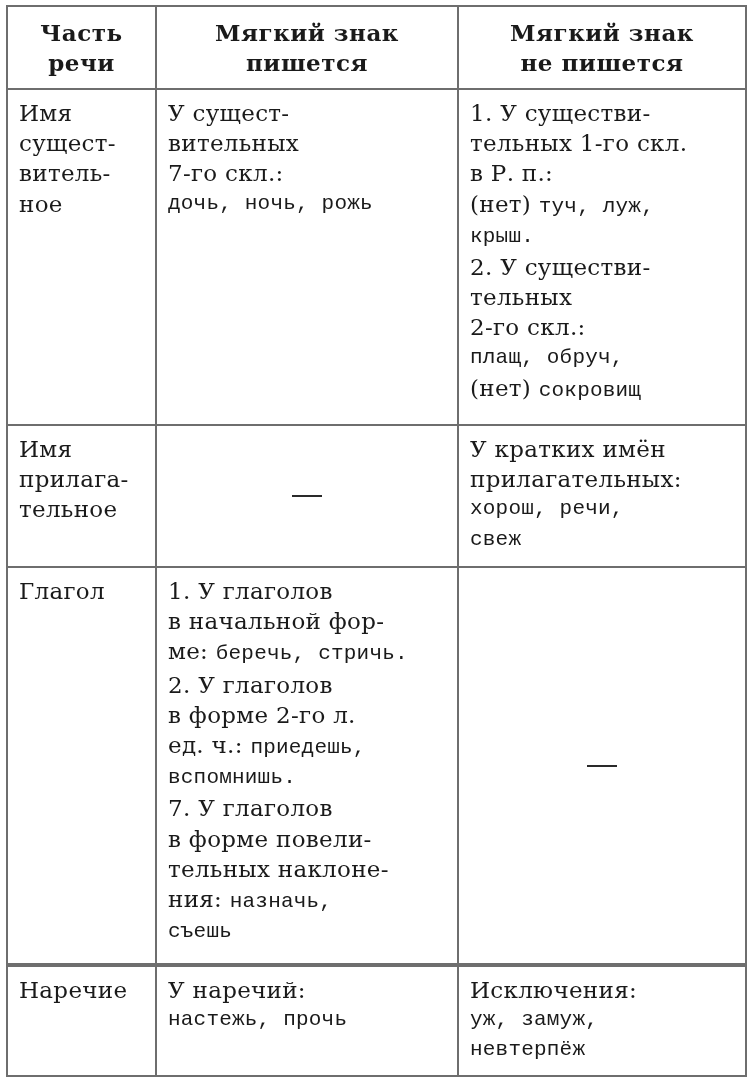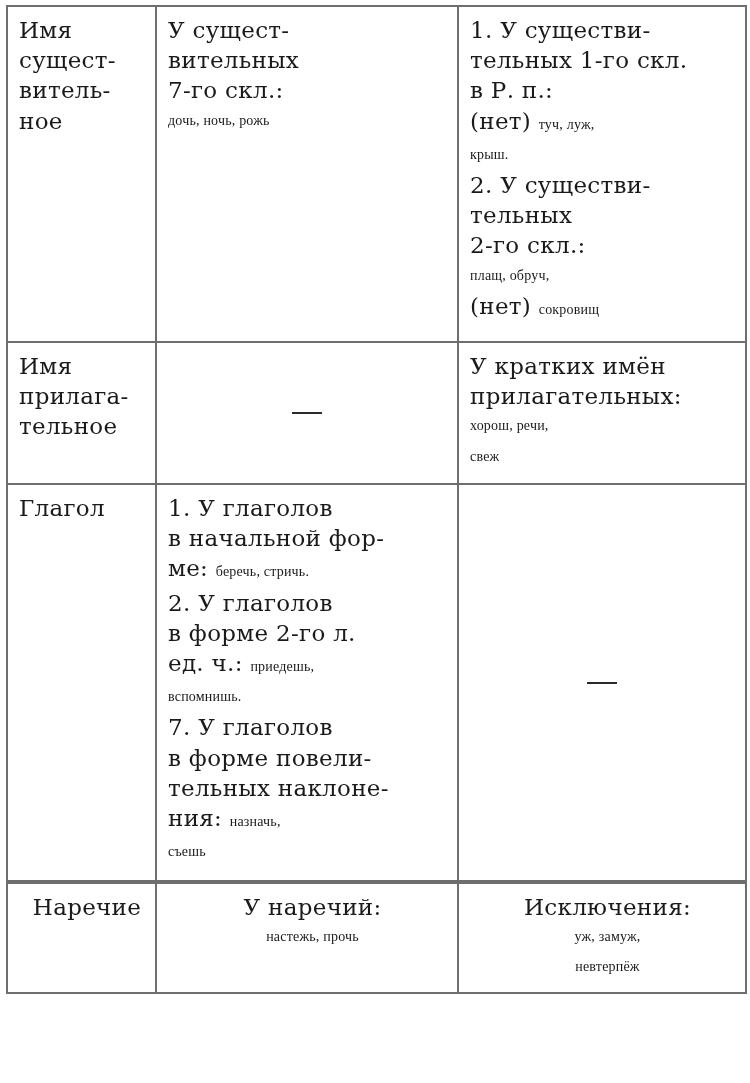--- a/index.html
+++ b/index.html
@@ -6,39 +6,53 @@
   body { width: 750px; height: 1083px; position: relative; overflow: hidden; color: #1a1a1a; }
   .tbl { position: absolute; left: 6px; top: 5px; width: 739px; border-collapse: collapse; table-layout: fixed; }
   .tbl td, .tbl th { border: 2px solid #6e6e6e; vertical-align: top; padding: 0; }
   .col1 { width: 149px; }
   .col2 { width: 302px; }
   .col3 { width: 288px; }
   .hdr th { height: 81px; font-family: "DejaVu Serif", serif; font-weight: bold; font-size: 23px; line-height: 30px; text-align: center; vertical-align: middle; letter-spacing: 0.5px; }
   .hdr th span { display: block; }
   .cell { padding: 8px 0 6px 11px; font-size: 23px; line-height: 30.2px; }
   .serif { font-family: "DejaVu Serif", serif; letter-spacing: 0.3px; }
-  .sans { font-family: Liberation Serif, serif; font-size: 14px; letter-spacing: 0.2px; }
+  .sans { font-family: Liberation Mono, monospace; font-size: 21px; letter-spacing: 0.2px; }
   .line { display: block; white-space: nowrap; }
   .dash { display: flex; align-items: center; justify-content: center; height: 100%; }
   .dash-mark { display: inline-block; width: 30px; height: 2px; background: #2a2a2a; }
   .row-noun td { height: 334px; }
   .row-adj td { height: 140px; }
   .row-verb td { height: 395px; margin-left: 6px; }
-  .row-adv td { height: 108px; text-align: center; }
+  .row-adv td { height: 108px; }
 </style>
 </head>
 <body>
 
 <table class="tbl">
   <colgroup>
       <col class="col1">
       <col class="col2">
       <col class="col3">
     </colgroup>
   <tbody>
+      <tr class="hdr">
+    <th>
+      <span>Часть</span>
+      <span>речи</span>
+    </th>
+    <th>
+      <span>Мягкий знак</span>
+      <span>пишется</span>
+    </th>
+    <th>
+      <span>Мягкий знак</span>
+      <span>не пишется</span>
+    </th>
+  </tr>
 
   <tr class="row-noun">
     <td>
       <div class="cell serif">
         <span class="line">Имя</span>
         <span class="line">сущест-</span>
         <span class="line">витель-</span>
         <span class="line">ное</span>
       </div>
     </td>

